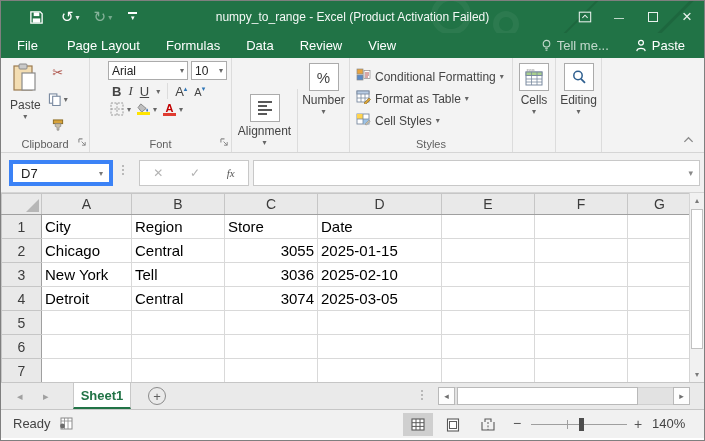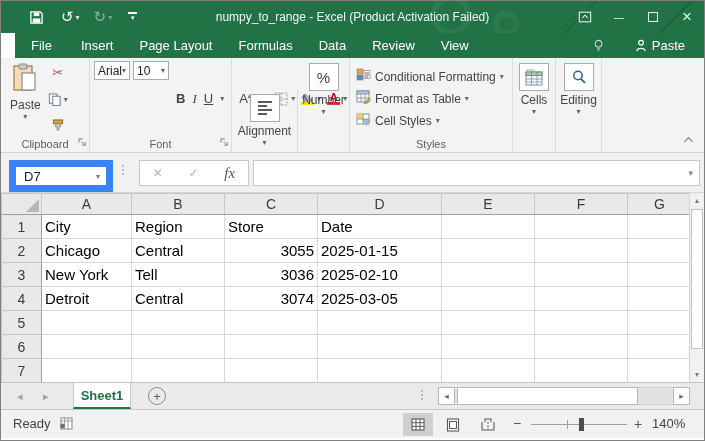--- a/index.html
+++ b/index.html
@@ -14,21 +14,21 @@
   .qat { position:absolute; left:0; top:0; height:32px; display:flex; align-items:center; }
   .qat-btn { color:#fff; display:flex; align-items:center; justify-content:center; cursor:default; }
   .qat-dd { color:rgba(255,255,255,.85); font-size:8px; margin-left:2px; }
   .dim { opacity:.45; }
   .title-text { position:absolute; left:0; right:0; top:0; height:32px; display:flex; align-items:center; justify-content:center; color:rgba(255,255,255,.95); font-size:12px; pointer-events:none; }
   .caption-btns { position:absolute; right:0; top:0; height:32px; display:flex; align-items:center; }
   .cap-btn { width:34px; height:32px; display:flex; align-items:center; justify-content:center; color:rgba(255,255,255,.9); font-size:13px; }
   .max-box { width:10px; height:10px; border:1px solid rgba(255,255,255,.9); }
 
   
-  .tabrow { position:relative; height:25px; background:#217346; display:flex; align-items:stretch;margin-left:14px; }
+  .tabrow { position:relative; height:25px; background:#217346; display:flex; align-items:stretch; }
   .rtab { display:flex; align-items:center; padding:0 13px; color:#fff; font-size:13px; }
   .rtab.file { padding:0 16px; }
   .rtab.active { background:#f3f3f3; color:#217346; }
   .rtab.dimtab { color:rgba(255,255,255,.72); }
   .rtab .ticon { margin-right:5px; display:flex; }
   .tabrow .spacer { flex:1; }
 
   
   .ribbon { position:relative; height:95px; background:#f3f3f3; border-bottom:1px solid #d5d5d5; display:flex; font-size:12px; color:#444; }
   .rgroup { position:relative; display:flex; flex-direction:column; border-right:1px solid #dcdcdc; }
@@ -48,28 +48,28 @@
   .fchar-b { font-weight:bold; font-size:13px; color:#444; }
   .fchar-i { font-style:italic; font-family:"Liberation Serif", serif; font-size:13px; }
   .fchar-u { text-decoration:underline; font-size:13px; }
   .colorbar { display:block; width:13px; height:3px; margin-top:-1px; }
   .alines { display:flex; flex-direction:column; gap:2px; }
   .alines i { display:block; width:14px; height:2px; background:#595959; }
   .alines i.short { width:9px; }
 
   
   .formula-row { position:relative; height:40px; background:#f1f1f1; border-bottom:1px solid #d5d5d5; }
-  .namebox { position:absolute; left:8px; top:7px; width:104px; height:32px; background:#fff; border:7px solid #3b82f6; display:flex; align-items:center; }
+  .namebox { position:absolute; left:8px; top:7px; width:104px; height:26px; background:#fff; border:4px solid #3b82f6; display:flex; align-items:center; }
   .namebox .nval { flex:1; padding-left:8px; font-size:13px; color:#222; }
   .namebox .ndd { padding-right:6px; color:#777; font-size:8px; }
   .fdots { position:absolute; left:121px; top:12px; display:flex; flex-direction:column; gap:2px; }
   .fdots i { width:2px; height:2px; border-radius:50%; background:#a7a7a7; }
   .fxbox { position:absolute; left:138px; top:7px; width:110px; height:26px; background:#fff; border:1px solid #c8c8c8; display:flex; align-items:center; justify-content:space-around; }
   .fxbox .fbtn { color:#b3b3b3; font-size:12px; }
-  .fxbox .fx { color:#555; font-style:italic; font-family:"Liberation Serif", serif; font-size:15px; }
+  .fxbox .fx { color:#555; font-style:italic; font-family:"Liberation Serif", serif; font-size:11px; }
   .formula-input { position:absolute; left:252px; top:7px; right:4px; height:26px; background:#fff; border:1px solid #c8c8c8; display:flex; align-items:center; }
   .formula-input .fval { flex:1; padding-left:6px; font-size:13px; color:#222; }
   .formula-input .fchev { padding-right:6px; color:#888; font-size:9px; }
 
   
   .grid-zone { position:relative; height:189px; background:#fff; overflow:hidden; }
   table.sheet { border-collapse:collapse; table-layout:fixed; }
   table.sheet th { background:#e9e9e9; font-weight:normal; color:#3c3c3c; border:1px solid #c6c6c6; font-size:14px; height:21px; text-align:center; }
   table.sheet thead th { border-bottom:1px solid #9f9f9f; }
   table.sheet tbody th { border-right:1px solid #9f9f9f; }
@@ -156,23 +156,20 @@
           <span>×</span>
         </div>
     </div>
   </div>
 
   <div class="tabrow">
     <div class="rtab file">
         <span>File</span>
       </div>
     <div class="rtab">
-        <span>Insert</span>
-      </div>
-    <div class="rtab">
         <span>Page Layout</span>
       </div>
     <div class="rtab">
         <span>Formulas</span>
       </div>
     <div class="rtab">
         <span>Data</span>
       </div>
     <div class="rtab">
         <span>Review</span>
@@ -181,20 +178,21 @@
         <span>View</span>
       </div>
     <div class="spacer"></div>
     <div class="rtab dimtab">
       <span class="ticon">
         <svg width="11" height="13" viewBox="0 0 12 14">
             <circle cx="6" cy="5" r="3.6" fill="none" stroke="rgba(255,255,255,.72)" stroke-width="1.2"></circle>
             <path d="M4.5 10 h3 M5 12 h2" stroke="rgba(255,255,255,.72)" stroke-width="1.2"></path>
           </svg>
       </span>
+      <span>Tell me...</span>
     </div>
     <div class="rtab" style="margin-right:6px;">
       <span class="ticon">
         <svg width="12" height="13" viewBox="0 0 12 14">
             <circle cx="6" cy="4" r="2.6" fill="none" stroke="#fff" stroke-width="1.3"></circle>
             <path d="M1.5 13 c0.5 -4 8.5 -4 9 0" fill="none" stroke="#fff" stroke-width="1.3"></path>
           </svg>
       </span>
       <span>Paste</span>
     </div>
@@ -239,21 +237,21 @@
         <span class="launcher">
           <svg width="9" height="9" viewBox="0 0 10 10">
               <path d="M1 1 h4 M1 1 v4" stroke="#8a8a8a" stroke-width="1.2"></path>
               <path d="M4 4 l4 4 M8 4.5 v3.5 h-3.5" stroke="#8a8a8a" stroke-width="1.1" fill="none"></path>
             </svg>
         </span>
       </div>
     </div>
 
     <div class="rgroup" style="width:142px;">
-      <div class="rgroup-body" style="flex-direction:row; gap:3px;">
+      <div class="rgroup-body" style="flex-direction:column; gap:3px;margin-left:14px;">
         <div style="display:flex; gap:3px;">
           <div class="combo" style="flex:1;">
             <span class="cval">Arial</span>
               <span class="dd">▾</span>
           </div>
           <div class="combo" style="width:36px;">
             <span class="cval">10</span>
               <span class="dd">▾</span>
           </div>
         </div>

